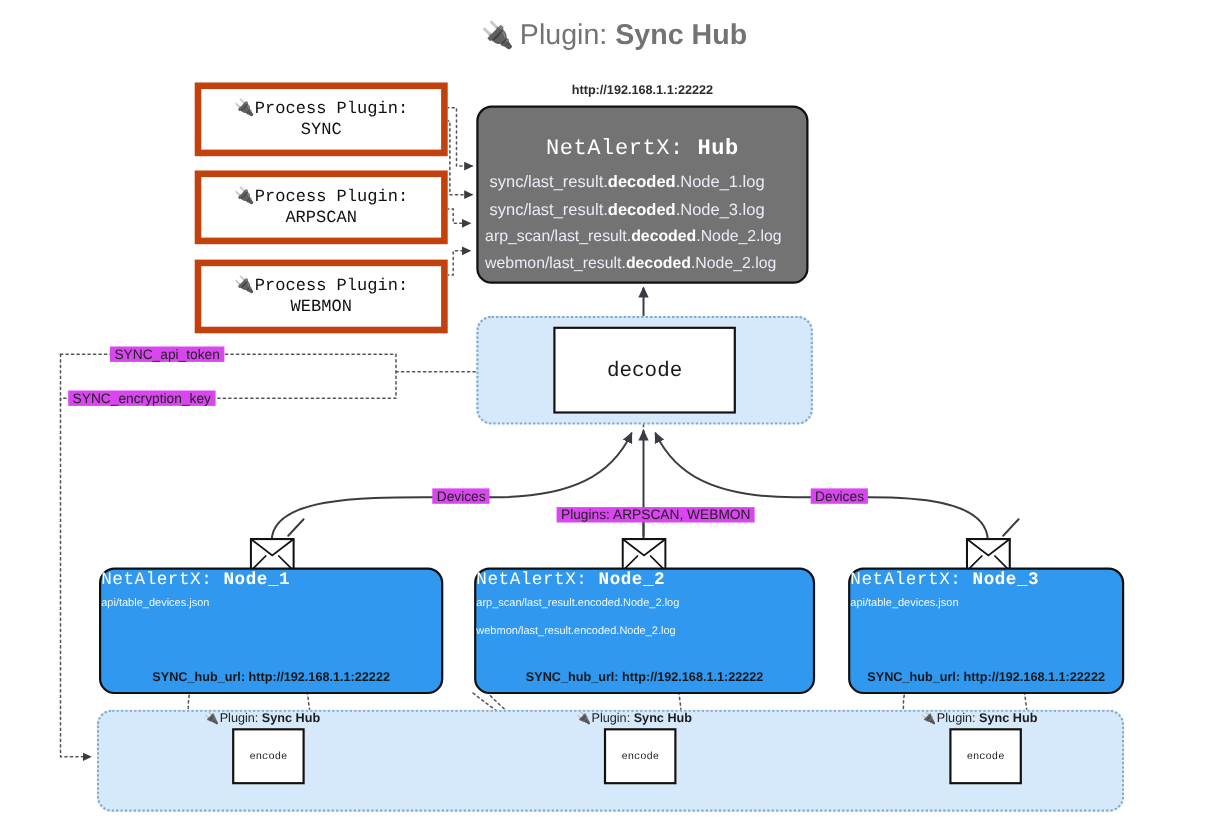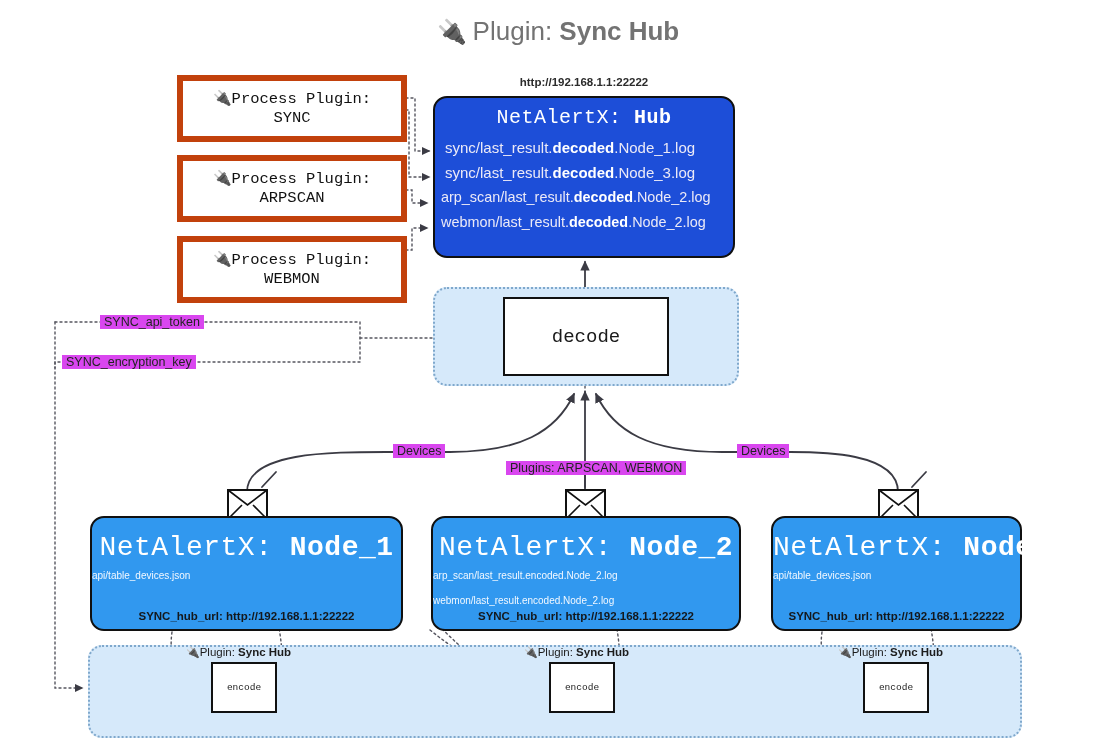--- a/index.html
+++ b/index.html
@@ -18,23 +18,23 @@
   
   .procbox{width:218px;height:55px;border:6px solid #c2410c;background:#fff;
            display:flex;align-items:center;justify-content:center;
            font-family:"Liberation Mono","DejaVu Sans Mono",monospace;
            font-size:15.5px;line-height:19px;text-align:center;color:#111;}
   .procbox .l1{display:block;white-space:nowrap;}
   .procbox .l2{display:block;}
   .procbox .pg{font-family:"DejaVu Sans",sans-serif;font-size:15px;}
 
   
-  #hub{left:433px;top:96px;width:302px;height:162px;background:#1d4ed8;
+  #hub{left:433px;top:96px;width:302px;height:162px;background:#737373;
        border:2px solid #101010;border-radius:14px;box-sizing:border-box;
-       padding-top:8px;}
+       padding-top:26px;}
   #hub .hubtitle{color:#fff;text-align:center;font-size:20px;
        font-family:"Liberation Mono","DejaVu Sans Mono",monospace;
        letter-spacing:.5px;margin-bottom:6px;}
   #hub .hubtitle b{font-weight:bold;}
   #hub .logline{color:#eceaf7;font-size:15px;line-height:25px;
        white-space:nowrap;padding-left:10px;}
   #hub .logline b{color:#ffffff;font-weight:bold;}
   #hub .logline.tight{font-size:14.4px;padding-left:6px;}
   #huburl{left:433px;top:76px;width:302px;text-align:center;
           font-size:11.5px;font-weight:bold;color:#2b2b2b;}
@@ -55,21 +55,21 @@
              justify-content:center;
              font-family:"Liberation Mono","DejaVu Sans Mono",monospace;
              font-size:9.5px;color:#1a1a1a;}
   .pluglabel{font-size:11.5px;color:#1c1c1c;white-space:nowrap;}
   .pluglabel b{font-weight:bold;}
   .pluglabel .pg{font-size:11px;}
 
   
   .node{height:115px;background:#3198ef;border:2px solid #101010;
         border-radius:14px;box-sizing:border-box;position:absolute;}
-  .node .ntitle{color:#fff;text-align:center;font-size:28px;margin-top:14px;
+  .node .ntitle{color:#fff;font-size:16px;margin-top:0;
         font-family:"Liberation Mono","DejaVu Sans Mono",monospace;
         letter-spacing:.5px;white-space:nowrap;}
   .node .ntitle b{font-weight:bold;}
   .node .nline{color:#f2f8ff;text-align:left;font-size:10px;
         line-height:25px;white-space:nowrap;}
   .node .nurl{color:#14181c;text-align:center;font-size:11.5px;
         font-weight:bold;position:absolute;left:0;right:0;bottom:7px;
         white-space:nowrap;}
   #node1{left:90px;top:516px;width:313px;}
   #node2{left:431px;top:516px;width:310px;}

